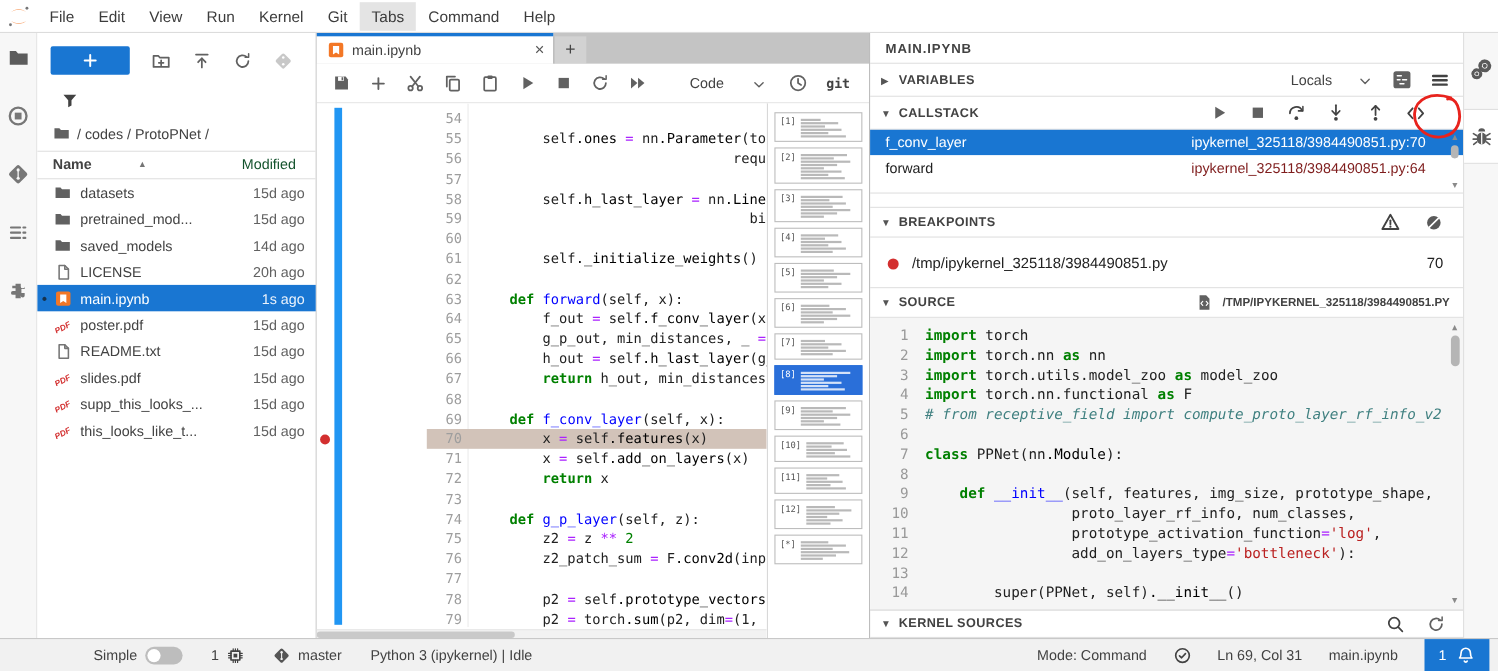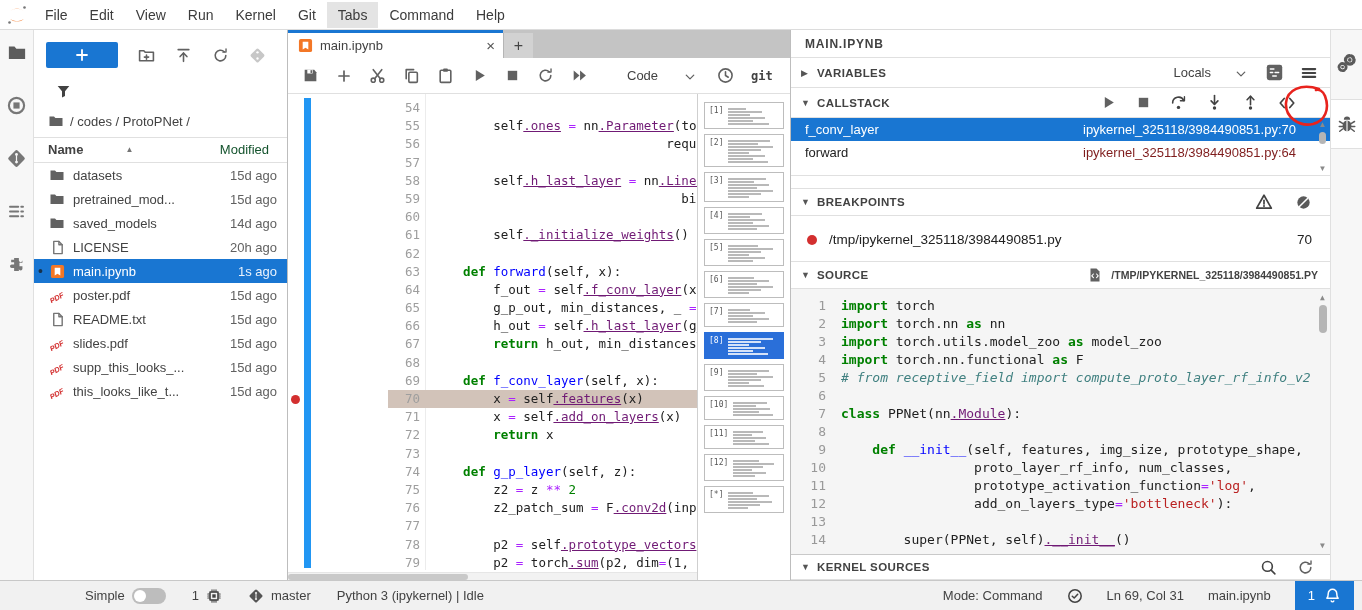--- a/index.html
+++ b/index.html
@@ -54,21 +54,21 @@
   .gsep{position:absolute;left:137px;top:0;bottom:10px;width:1px;background:#ececec;}
   #code-lines{position:absolute;inset:0;padding-top:5px;}
   .crow{position:relative;height:18.2px;line-height:18.2px;font-family:"DejaVu Sans Mono",monospace;font-size:12.5px;white-space:pre;}
   .crow .hlbg{display:none;}
   .crow.hl .hlbg{display:block;position:absolute;left:100px;right:0;top:0;bottom:0;background:#d2c3b9;}
   .bpdot{position:absolute;left:3px;top:4.5px;width:9px;height:9px;border-radius:50%;background:#d32f2f;}
   .crow .ln{position:absolute;left:100px;width:32px;text-align:right;color:#9e9e9e;}
   .crow .code{position:absolute;left:145px;}
   .tk-k{color:#008000;font-weight:bold;}
   .tk-d{color:#0000ff;}
-  .tk-p{color:#701a75;text-decoration:underline;}
+  .tk-p{color:#000000;}
   .tk-o{color:#aa22ff;}
   .tk-s{color:#ba2121;}
   .tk-n{color:#008000;}
   .tk-c{color:#408080;font-style:italic;}
   .tk-v{color:#212121;}
   .hscroll{position:absolute;left:0;right:0;bottom:0;height:8px;background:#f2f2f2;border-top:1px solid #e6e6e6;}
   .hscroll .thumb{height:6px;width:180px;background:#c9c9c9;border-radius:3px;margin-top:1px;}
 
   .minimap{width:93px;border-left:1px solid #cfcfcf;background:#fff;padding:8px 6px 0 6px;overflow:hidden;}
   .mcell{border:1px solid #bdbdbd;background:#fff;margin-bottom:5px;padding:3px 4px;display:flex;gap:5px;}

